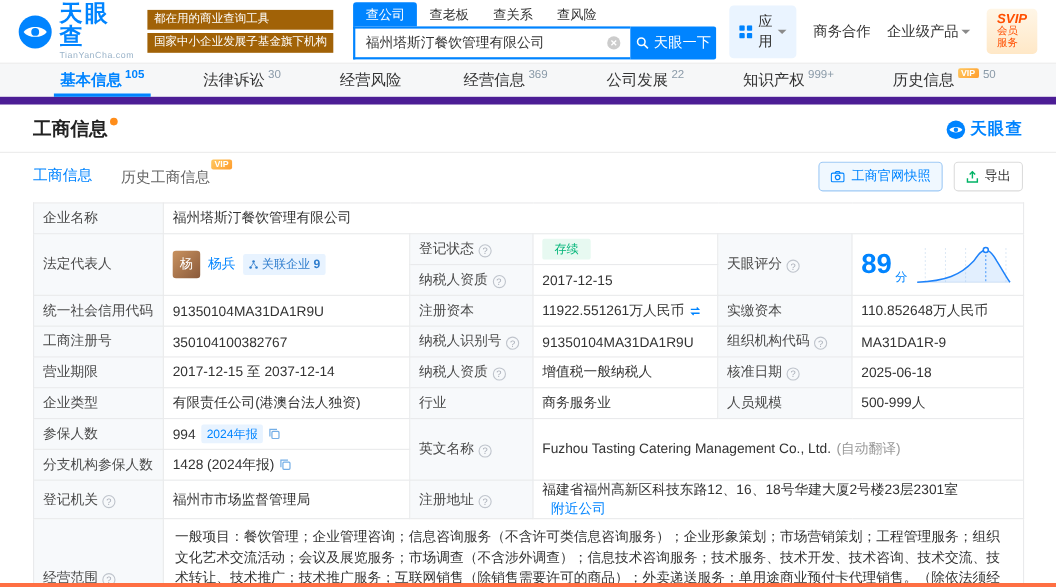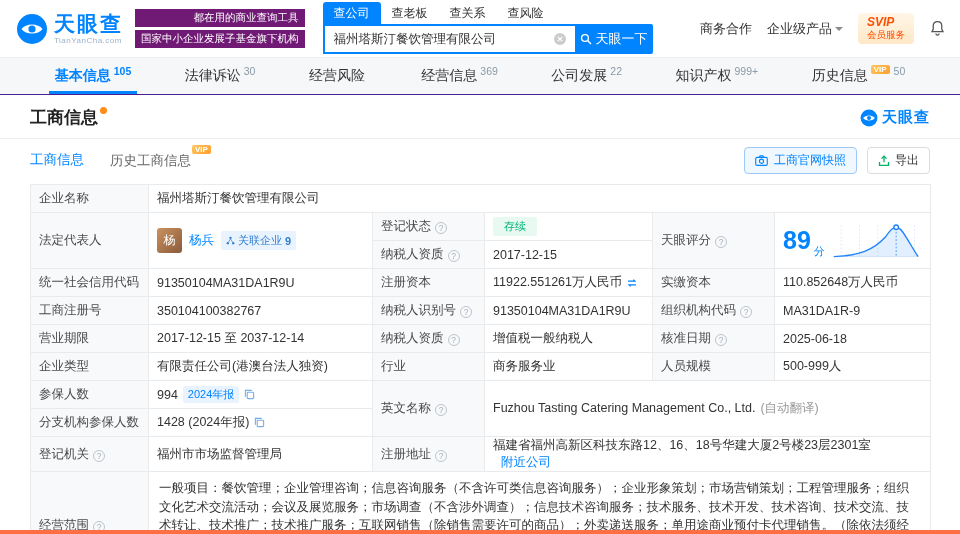--- a/index.html
+++ b/index.html
@@ -6,21 +6,21 @@
   html,body { width:960px; height:534px; overflow:hidden; background:#fff;
     font-family:"Liberation Sans","DejaVu Sans",sans-serif; color:#333; position:relative; }
 
   
   .topbar { height:57px; display:flex; align-items:center; padding:0 14px 0 16px; gap:12px; background:#fff; }
   .logo { display:flex; align-items:center; gap:6px; cursor:pointer; }
   .logo-txt { display:flex; flex-direction:column; line-height:1; }
   .logo-cn { font-size:21px; font-weight:bold; color:#0084ff; letter-spacing:2px; }
   .logo-en { font-size:8px; color:#9ab3c9; margin-top:3px; letter-spacing:.5px; }
   .promo { display:flex; flex-direction:column; gap:3px; }
-  .promo span { background:#701a75; color:#fff; font-size:10.5px; padding:2px 6px; line-height:1.3; white-space:nowrap;text-align:right; }
+  .promo span { background:#a16207; color:#fff; font-size:10.5px; padding:2px 6px; line-height:1.3; white-space:nowrap; }
   .search { display:flex; flex-direction:column; margin-left:6px; }
   .stabs { display:flex; align-items:center; height:21px; font-size:12px; }
   .stab { padding:3px 11px; color:#333; cursor:pointer; }
   .stab.active { background:#0084ff; color:#fff; border-radius:3px 3px 0 0; }
   .sbox { display:flex; position:relative; height:30px; }
   .sbox input { width:252px; height:30px; border:2px solid #0084ff; border-right:none; padding:0 26px 0 9px;
     font-size:12.5px; color:#333; outline:none; font-family:inherit; }
   .clear-ic { position:absolute; left:230px; top:8px; cursor:pointer; line-height:0; }
   .sbtn { width:78px; height:30px; background:#0084ff; color:#fff; border:none; font-size:13px;
     display:flex; align-items:center; justify-content:center; gap:4px; cursor:pointer; border-radius:0 2px 2px 0; font-family:inherit; }
@@ -28,21 +28,21 @@
   .appbtn { display:flex; align-items:center; gap:5px; background:#eaf4ff; border-radius:4px; padding:6px 9px; cursor:pointer; }
   .crt { width:0; height:0; border:4px solid transparent; border-top-color:#8a8a8a; margin-top:4px; display:inline-block; }
   .navlink { cursor:pointer; white-space:nowrap; }
   .navlink2 { display:flex; align-items:center; gap:3px; cursor:pointer; white-space:nowrap; }
   .svip { background:linear-gradient(180deg,#fff6e7,#ffe8c7); border-radius:4px; padding:3px 9px; text-align:left; cursor:pointer; line-height:1.15; }
   .svip1 { color:#ff4e00; font-size:12px; font-weight:bold; font-style:italic; }
   .svip2 { color:#ff4e00; font-size:9.5px; }
   .bell { position:relative; cursor:pointer; line-height:0; }
 
   
-  .main-tabs { height:38px; background:#f6f7f8; border-top:1px solid #ededed; border-bottom:1px solid #4c1d95;
+  .main-tabs { height:38px; background:#f6f7f8; border-top:1px solid #ededed; border-bottom:7px solid #4c1d95;
     display:flex; justify-content:space-around; padding:0 28px; }
   .mtab { display:flex; align-items:center; gap:3px; font-size:14px; color:#333; cursor:pointer;
     padding:0 6px; border-bottom:3px solid transparent; border-top:3px solid transparent; }
   .mtab.active { color:#0084ff; font-weight:bold; border-bottom-color:#0084ff; }
   .tcount { font-size:10.5px; color:#8a9aa8; position:relative; top:-5px; }
   .mtab.active .tcount { color:#0084ff; }
   .viptag { background:linear-gradient(135deg,#ffc860,#ff9d2e); color:#fff; font-size:8px; padding:0 3px;
     border-radius:2px; position:relative; top:-7px; margin-right:1px; font-weight:bold; }
 
   
@@ -131,20 +131,32 @@
               <circle cx="5" cy="5" r="3.4" fill="none" stroke="#fff" stroke-width="1.4"></circle>
               <path d="M7.6 7.6L11 11" stroke="#fff" stroke-width="1.4"></path>
             </svg>
         </span>
         <span>天眼一下</span>
       </button>
     </div>
   </div>
 
   <div class="topnav">
+    <div class="appbtn">
+      <span class="icd">
+        <svg width="12" height="12" viewBox="0 0 12 12">
+            <rect width="5" height="5" rx="1" fill="#0084ff"></rect>
+            <rect x="7" width="5" height="5" rx="1" fill="#0084ff"></rect>
+            <rect y="7" width="5" height="5" rx="1" fill="#0084ff"></rect>
+            <rect x="7" y="7" width="5" height="5" rx="1" fill="#0084ff"></rect>
+          </svg>
+      </span>
+      <span>应用</span>
+      <span class="crt"></span>
+    </div>
     <span class="navlink">商务合作</span>
     <span class="navlink2">
       <span>企业级产品</span>
       <span class="crt"></span>
     </span>
     <div class="svip">
       <div class="svip1">SVIP</div>
       <div class="svip2">会员服务</div>
     </div>
     <span class="bell">

